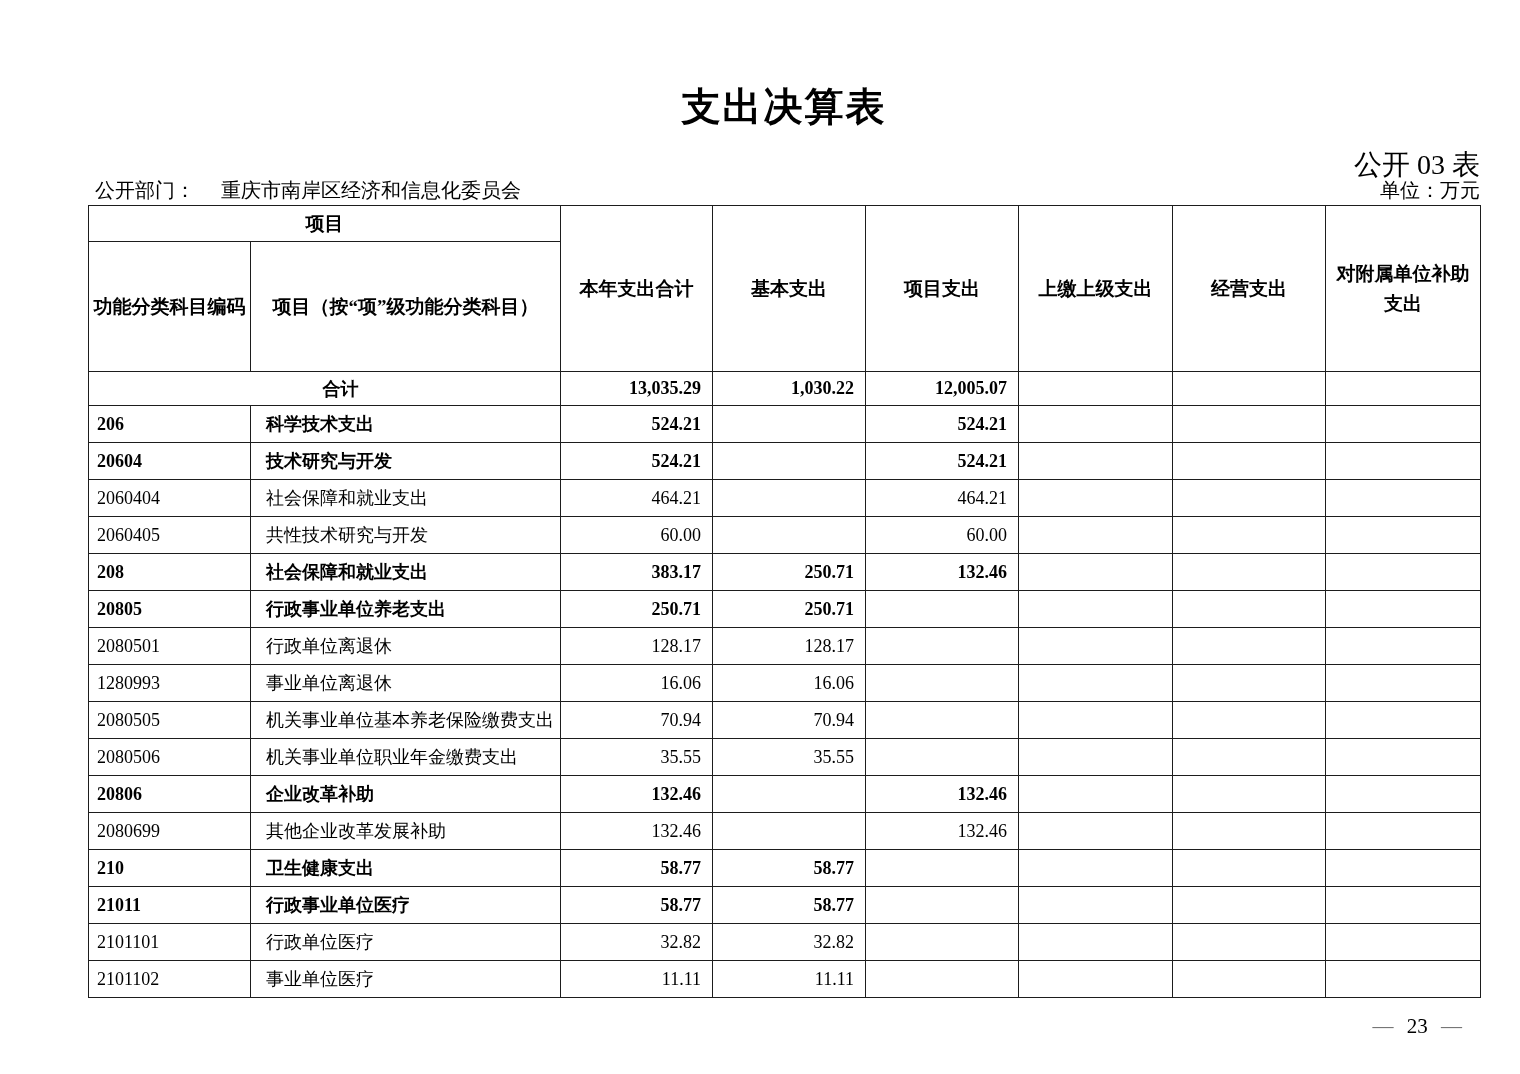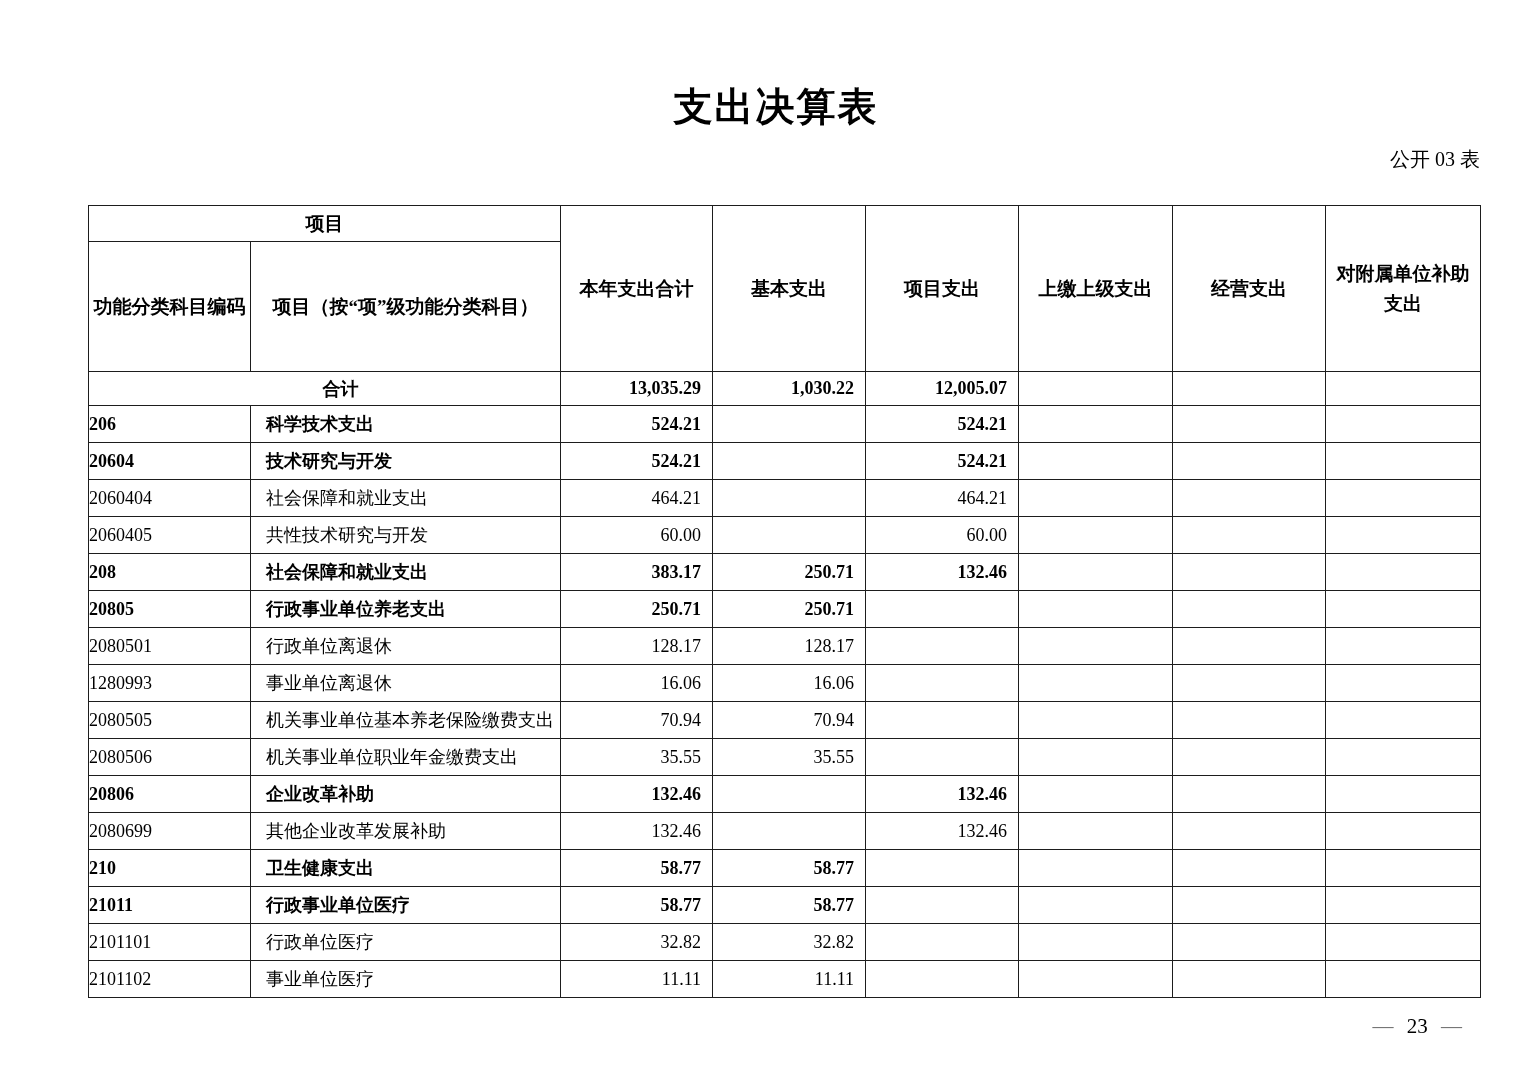--- a/index.html
+++ b/index.html
@@ -8,32 +8,32 @@
   .sheet {
     position: relative;
     width: 1520px;
     height: 1074px;
     background: #ffffff;
     overflow: hidden;
   }
   .doc-title {
     position: absolute;
     top: 80px;
-    left: 80px;
+    left: 88px;
     width: 1392px;
     text-align: center;
     font-size: 39px;
     font-weight: 700;
     letter-spacing: 2px;
   }
   .meta-line-1 {
     position: absolute;
     top: 146px;
     right: 40px;
-    font-size: 20px;
+    font-size: 28px;
     text-align: right;
   }
   .meta-line-2 {
     position: absolute;
     top: 177px;
     left: 95px;
     right: 40px;
     font-size: 20px;
     display: flex;
     justify-content: space-between;
@@ -59,21 +59,21 @@
     line-height: 1.55;
   }
   .th-sub { font-size: 18px; white-space: nowrap; padding: 0 2px; margin-left: 9px; }
   .row-group-h { height: 36px; }
   .row-sub-h { height: 130px; }
   .main td { font-size: 18px; }
   .total-row { height: 34px; }
   .data-row { height: 37px; }
   .bold td { font-weight: 700; }
   td.cell-label { text-align: center; padding-left: 36px; }
-  td.cell-code { text-align: left; padding-left: 0; }
+  td.cell-code { text-align: left; padding-left: 8px; }
   td.cell-name { text-align: left; padding-left: 15px; white-space: nowrap; }
   td.cell-num { text-align: right; padding-right: 11px; }
   .page-footer {
     position: absolute;
     top: 1014px;
     right: 58px;
     font-size: 21px;
     color: #000;
   }
   .page-footer .dash { color: #6e6e6e; }
@@ -81,20 +81,26 @@
 </style>
 </head>
 <body>
 
 <div class="sheet">
 
   <h1 class="doc-title">支出决算表</h1>
 
   <div class="meta-line-1">公开 03 表</div>
 
+  <div class="meta-line-2">
+    <span>
+      <span>公开部门：</span><span class="dept-name">重庆市南岸区经济和信息化委员会</span>
+    </span>
+    <span>单位：万元</span>
+  </div>
 
   <table class="main">
     <colgroup>
       <col style="width:162px">
       <col style="width:310px">
       <col style="width:152px">
       <col style="width:153px">
       <col style="width:153px">
       <col style="width:154px">
       <col style="width:153px">

